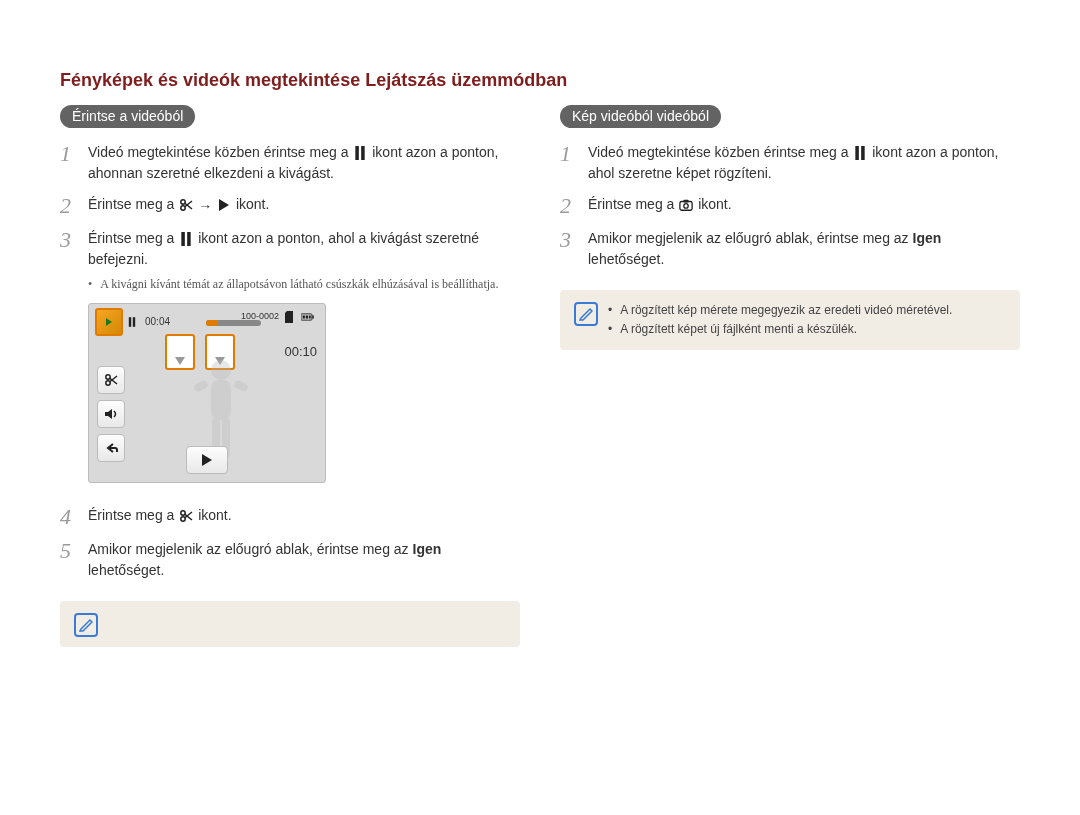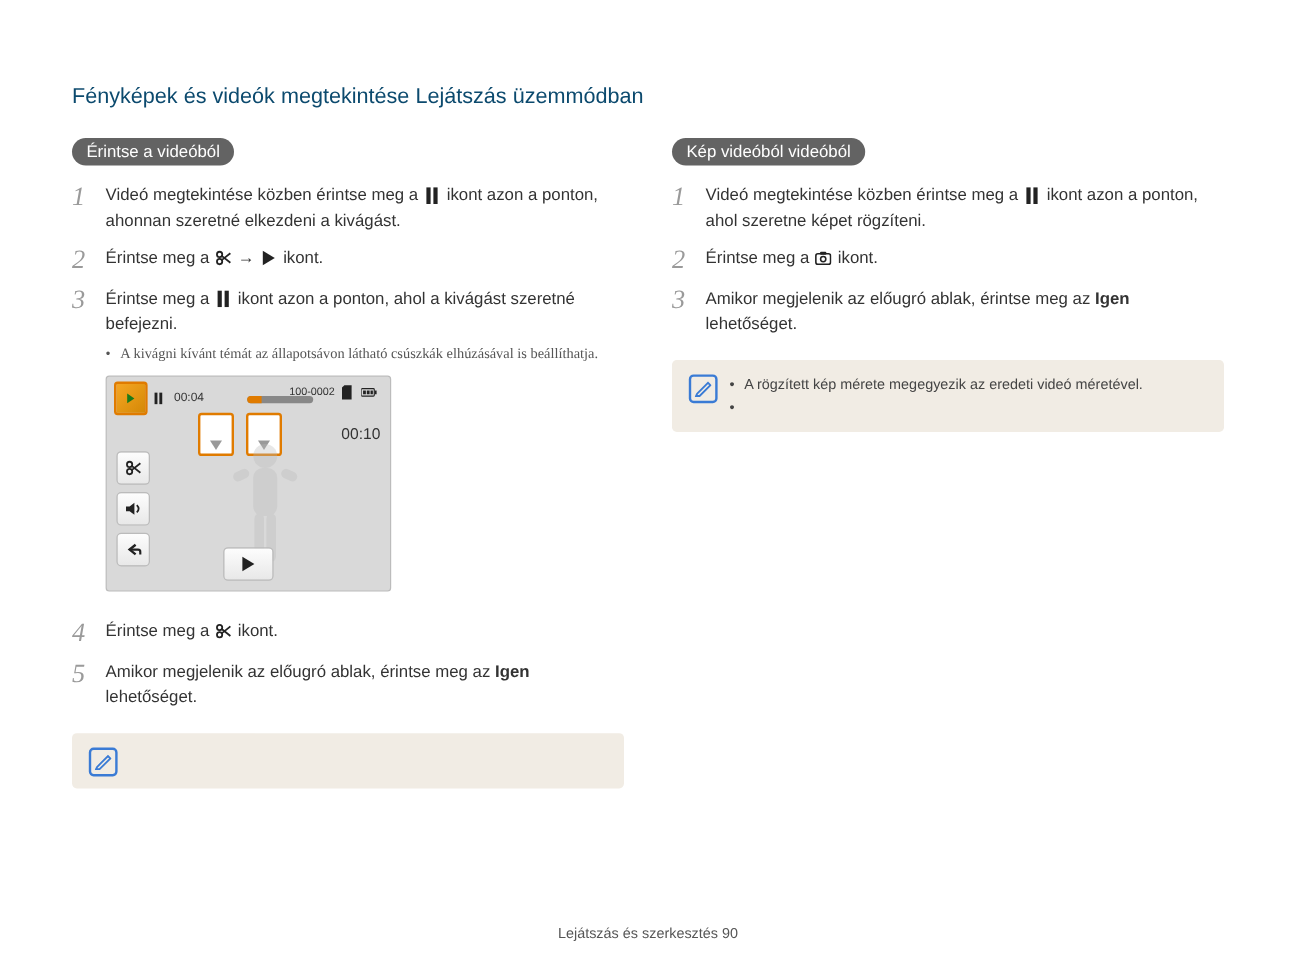--- a/index.html
+++ b/index.html
@@ -13,23 +13,23 @@
     box-sizing: border-box;
   }
   .page {
     padding: 70px 60px 40px 60px;
     box-sizing: border-box;
     height: 100%;
     position: relative;
   }
   .page-title {
     font-size: 18px;
-    color: #0c4a6e;
-    font-weight: 400;
-    margin-bottom: 24px;
+    color: #7f1d1d;
+    font-weight: 700;
+    margin-bottom: 14px;
   }
   .columns {
     display: flex;
     gap: 40px;
   }
   .col {
     flex: 1;
     min-width: 0;
   }
   .pill {
@@ -461,20 +461,20 @@
               <path d="M2 11 L11 2 L13 4 L4 13 L1 13 Z" fill="none" stroke="#3a7bd5" stroke-width="1.5"></path>
             </svg>
         </div>
         <div class="note-lines">
           <div class="note-line">
               <span class="dot"></span>
               <span>A rögzített kép mérete megegyezik az eredeti videó méretével.</span>
             </div>
           <div class="note-line">
               <span class="dot"></span>
+              <span>A rögzített képet új fájlként menti a készülék.</span>
             </div>
         </div>
       </div>
     </div>
   </div>
 
-  <div class="footer">Lejátszás és szerkesztés  90</div>
 </div>
 
 </body></html>

